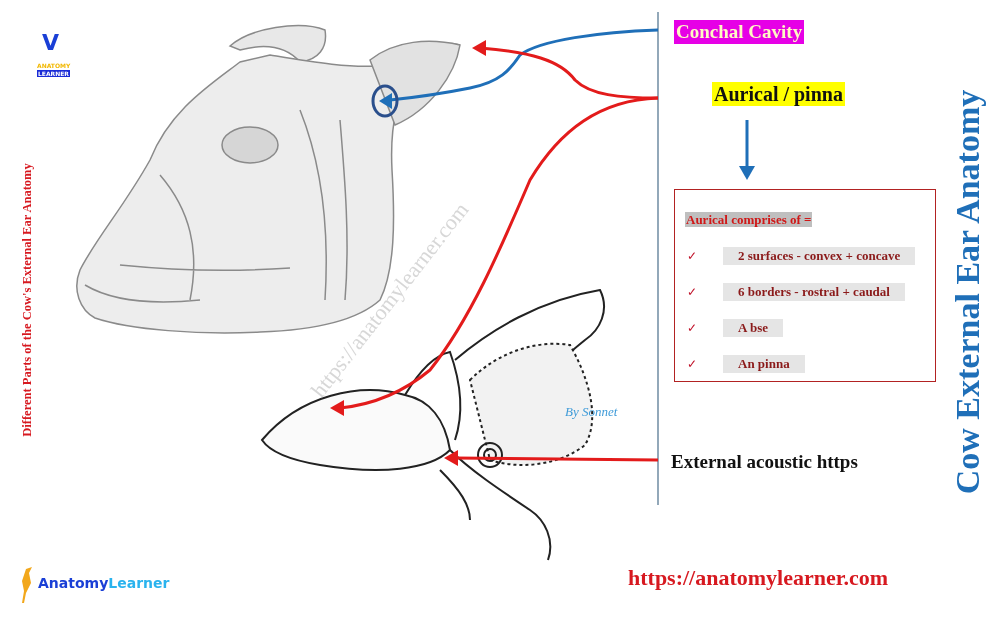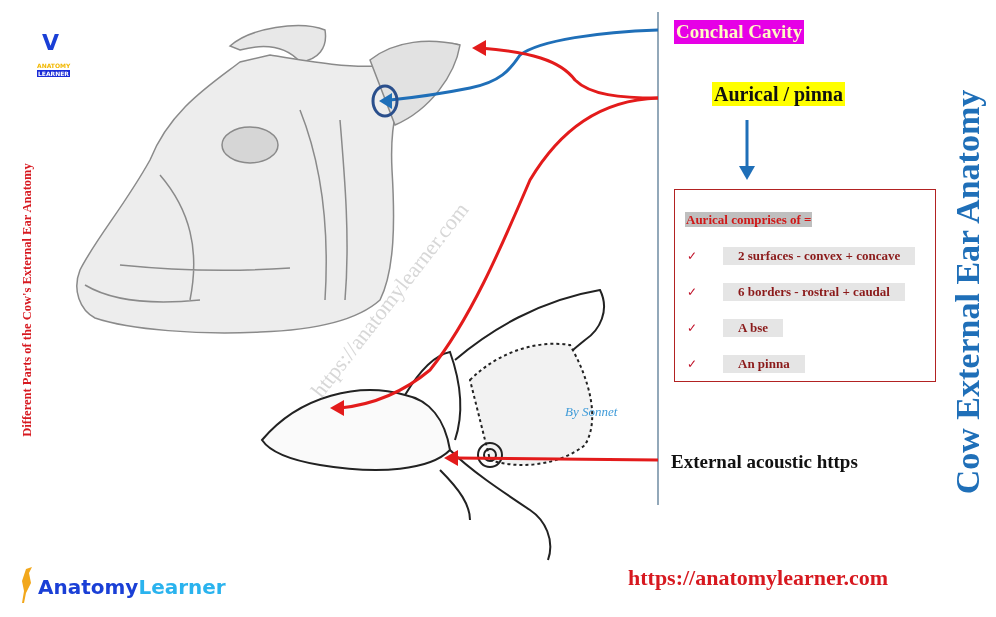--- a/index.html
+++ b/index.html
@@ -11,21 +11,21 @@
   .box { left:674px; top:189px; width:262px; height:193px; border:1.5px solid #b22222; box-sizing:border-box; }
   .box-title { position:absolute; left:10px; top:22px; background:#bfbfbf; color:#d01818; font-weight:bold; font-size:13px; line-height:15px; padding:0 1px; }
   .box-item { position:absolute; left:12px; height:18px; }
   .box-item .check { position:absolute; left:0; top:0; color:#c0142b; font-size:12px; line-height:18px; }
   .box-item .txt { position:absolute; left:36px; top:0; background:#e5e5e5; color:#8b1a1a; font-weight:bold; font-size:13px; line-height:18px; padding:0 15px; white-space:nowrap; }
   .label-meatus { left:671px; top:450px; color:#111111; font-weight:bold; font-size:19px; line-height:24px; white-space:nowrap; }
   .url { left:628px; top:565px; color:#d71920; font-weight:bold; font-size:22px; line-height:26px; white-space:nowrap; }
   .vtitle-right { left:968px; top:292px; transform:translate(-50%,-50%) rotate(-90deg); color:#1f6fb8; font-weight:bold; font-size:34px; white-space:nowrap; }
   .vtitle-left { left:27px; top:300px; transform:translate(-50%,-50%) rotate(-90deg); color:#d71920; font-weight:bold; font-size:12.5px; white-space:nowrap; }
   .logo-bottom { left:16px; top:565px; height:40px; }
-  .logo-bottom .a1 { position:absolute; left:22px; top:10px; color:#1a3fd6; font-family:"DejaVu Sans", sans-serif; font-weight:bold; font-size:20px; white-space:nowrap; }
+  .logo-bottom .a1 { position:absolute; left:22px; top:10px; color:#1a3fd6; font-family:"DejaVu Sans", sans-serif; font-weight:bold; font-size:14px; white-space:nowrap; }
   .logo-bottom .a2 { color:#2ab3ee; }
   .logo-top { left:33px; top:28px; width:40px; height:50px; }
   .logo-top .v { position:absolute; left:9px; top:4px; color:#1a3fd6; font-family:"DejaVu Sans", sans-serif; font-weight:bold; font-size:22px; line-height:22px; }
   .logo-top .t1 { position:absolute; left:4px; top:34px; color:#f2b800; font-family:"DejaVu Sans", sans-serif; font-weight:bold; font-size:6px; }
   .logo-top .t2 { position:absolute; left:4px; top:42px; background:#1a2bd6; color:#ffffff; font-family:"DejaVu Sans", sans-serif; font-weight:bold; font-size:6px; padding:0 1px; }
   .watermark { left:390px; top:300px; transform:translate(-50%,-50%) rotate(-52deg); color:rgba(140,140,140,0.35); font-size:22px; white-space:nowrap; }
   .sonnet { left:565px; top:404px; color:#3d9ad8; font-style:italic; font-size:13px; white-space:nowrap; }
 </style>
 </head>
 <body>

